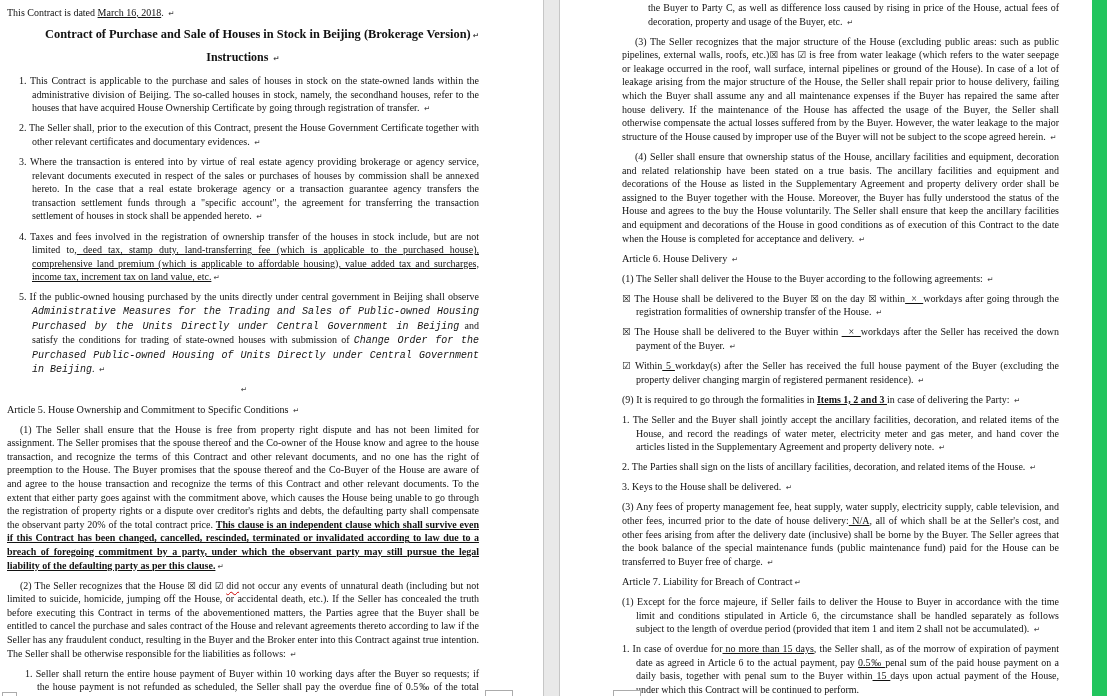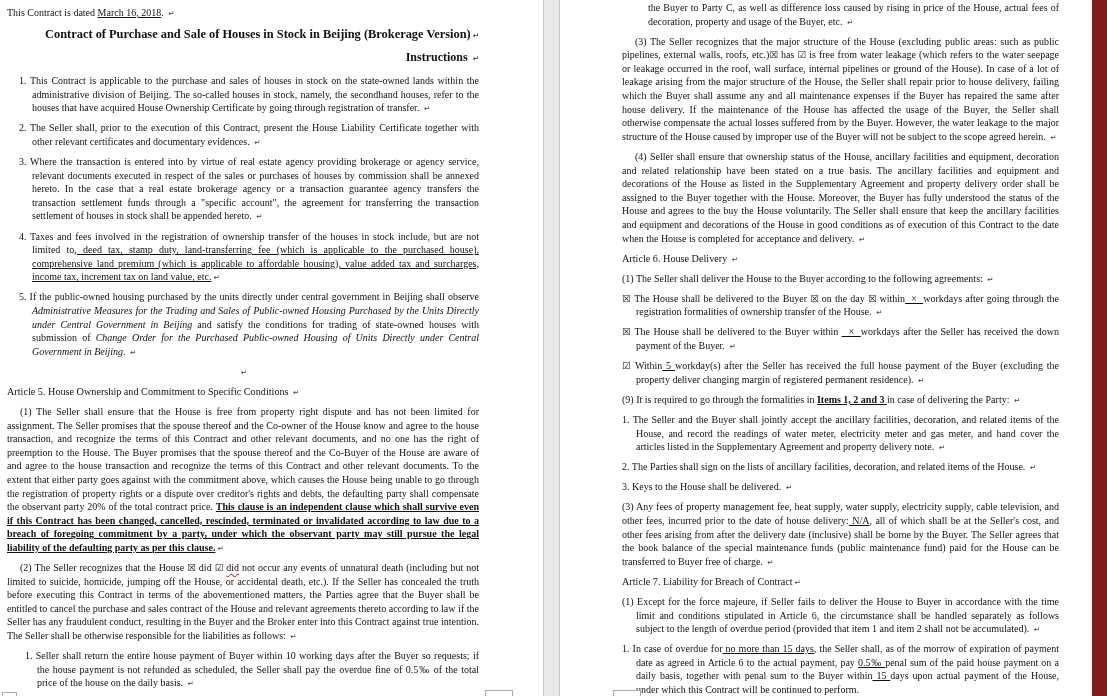--- a/index.html
+++ b/index.html
@@ -1,36 +1,36 @@
 <!DOCTYPE html>
 <html><head>
 <meta charset="utf-8">
 <style>
   html,body{margin:0;padding:0;background:#ffffff;}
   body{width:1107px;height:696px;overflow:hidden;
        font-family:"Liberation Serif","DejaVu Serif","DejaVu Sans",serif;color:#121212;}
-  .canvas{position:relative;width:1107px;height:696px;background:#7f1d1d;overflow:hidden;}
+  .canvas{position:relative;width:1107px;height:696px;background:#22c55e;overflow:hidden;}
   .page{position:absolute;top:0;height:696px;background:#fff;box-sizing:border-box;overflow:hidden;}
   .page-left{left:0;width:543px;padding:6px 64px 0 7px;}
   .page-right{left:560px;width:532px;padding:1px 33px 17px 62px;}
   .page-gap{position:absolute;left:543px;top:0;width:17px;height:696px;background:#e9e9e9;
             border-left:1px solid #c6c6c6;border-right:1px solid #c6c6c6;box-sizing:border-box;}
   .block{font-size:10px;line-height:13.6px;text-align:justify;margin:0 0 5.5px;}
   .title{font-size:12.4px;line-height:17px;font-weight:bold;text-align:right;margin:4px 0 5px;white-space:nowrap;}
-  .subtitle{font-size:12px;line-height:16px;font-weight:bold;text-align:right;margin:0 0 7px;}
+  .subtitle{font-size:12px;line-height:16px;font-weight:bold;text-align:center;margin:0 0 7px;}
   .heading{font-weight:normal;font-size:10.2px;}
   .p-indent{text-indent:13px;}
   .p-flush{text-indent:0;}
   .li-l{padding-left:25px;text-indent:-13px;}
   .li-n{padding-left:30px;text-indent:-12px;}
   .li-r{padding-left:14px;text-indent:-14px;}
   .cont{padding-left:26px;}
   .center-mark{text-align:center;}
   .u{text-decoration:underline;}
-  .i{font-style:italic;}
+  .i{font-style:italic;font-family:Liberation Mono, monospace;}
   .bu{font-weight:bold;text-decoration:underline;}
   .wavy{text-decoration-line:underline;text-decoration-style:wavy;text-decoration-color:#cc0000;
         text-decoration-thickness:1px;text-underline-offset:2px;}
   .cbx{font-family:"DejaVu Sans",sans-serif;font-size:9.5px;}
   .num{white-space:pre;}
   .pmark{font-family:"DejaVu Sans",sans-serif;font-size:7.5px;color:#444;margin-left:2px;}
   .stub{position:absolute;background:#fff;border:1px solid #ababab;box-sizing:border-box;}
   .stub-l1{left:2px;top:692px;width:15px;height:10px;}
   .stub-l2{left:485px;top:690px;width:28px;height:12px;}
   .stub-r1{left:613px;top:690px;width:28px;height:12px;}
@@ -38,21 +38,21 @@
 </head>
 <body>
 
 <div class="canvas">
   <div class="page page-left">
     <div>
         <div class="block  p-flush"><span class="">This Contract is dated </span><span class="u">March 16, 2018</span><span class="">. </span><span class="pmark">↵</span></div>
         <div class="block title "><span class="">Contract of Purchase and Sale of Houses in Stock in Beijing (Brokerage Version)</span><span class="pmark">↵</span></div>
         <div class="block subtitle "><span class="">Instructions </span><span class="pmark">↵</span></div>
         <div class="block  li-l"><span class="num">1. </span><span class="">This Contract is applicable to the purchase and sales of houses in stock on the state-owned lands within the administrative division of Beijing. The so-called houses in stock, namely, the secondhand houses, refer to the houses that have acquired House Ownership Certificate by going through registration of transfer. </span><span class="pmark">↵</span></div>
-        <div class="block  li-l"><span class="num">2. </span><span class="">The Seller shall, prior to the execution of this Contract, present the House Liability Certificate together with other relevant certificates and documentary evidences. </span><span class="pmark">↵</span></div>
+        <div class="block  li-l"><span class="num">2. </span><span class="">The Seller shall, prior to the execution of this Contract, present the House Government Certificate together with other relevant certificates and documentary evidences. </span><span class="pmark">↵</span></div>
         <div class="block  li-l"><span class="num">3. </span><span class="">Where the transaction is entered into by virtue of real estate agency providing brokerage or agency service, relevant documents executed in respect of the sales or purchases of houses by commission shall be annexed hereto. In the case that a real estate brokerage agency or a transaction guarantee agency transfers the transaction settlement funds through a "specific account", the agreement for transferring the transaction settlement of houses in stock shall be appended hereto. </span><span class="pmark">↵</span></div>
         <div class="block  li-l"><span class="num">4. </span><span class="">Taxes and fees involved in the registration of ownership transfer of the houses in stock include, but are not limited to,</span><span class="u"> deed tax, stamp duty, land-transferring fee (which is applicable to the purchased house), comprehensive land premium (which is applicable to affordable housing), value added tax and surcharges, income tax, increment tax on land value, etc.</span><span class="pmark">↵</span></div>
         <div class="block  li-l"><span class="num">5. </span><span class="">If the public-owned housing purchased by the units directly under central government in Beijing shall observe </span><span class="i">Administrative Measures for the Trading and Sales of Public-owned Housing Purchased by the Units Directly under Central Government in Beijing</span><span class=""> and satisfy the conditions for trading of state-owned houses with submission of </span><span class="i">Change Order for the Purchased Public-owned Housing of Units Directly under Central Government in Beijing</span><span class="">. </span><span class="pmark">↵</span></div>
         <div class="block  center-mark"><span class="pmark">↵</span></div>
         <div class="block heading "><span class="">Article 5. House Ownership and Commitment to Specific Conditions </span><span class="pmark">↵</span></div>
         <div class="block  p-indent"><span class="">(1) The Seller shall ensure that the House is free from property right dispute and has not been limited for assignment. The Seller promises that the spouse thereof and the Co-owner of the House know and agree to the house transaction, and recognize the terms of this Contract and other relevant documents, and no one has the right of preemption to the House. The Buyer promises that the spouse thereof and the Co-Buyer of the House are aware of and agree to the house transaction and recognize the terms of this Contract and other relevant documents. To the extent that either party goes against with the commitment above, which causes the House being unable to go through the registration of property rights or a dispute over creditor's rights and debts, the defaulting party shall compensate the observant party 20% of the total contract price. </span><span class="bu">This clause is an independent clause which shall survive even if this Contract has been changed, cancelled, rescinded, terminated or invalidated according to law due to a breach of foregoing commitment by a party, under which the observant party may still pursue the legal liability of the defaulting party as per this clause.</span><span class="pmark">↵</span></div>
         <div class="block  p-indent"><span class="">(2) The Seller recognizes that the House </span><span class="cbx">☒</span><span class=""> did </span><span class="cbx">☑</span><span class=""> </span><span class="wavy">did</span><span class="">&nbsp;not occur any events of unnatural death (including but not limited to suicide, homicide, jumping off the House, or accidental death, etc.). If the Seller has concealed the truth before executing this Contract in terms of the abovementioned matters, the Parties agree that the Buyer shall be entitled to cancel the purchase and sales contract of the House and relevant agreements thereto according to law if the Seller has any fraudulent conduct, resulting in the Buyer and the Broker enter into this Contract against true intention. The Seller shall be otherwise responsible for the liabilities as follows: </span><span class="pmark">↵</span></div>
         <div class="block  li-n"><span class="num">1. </span><span class="">Seller shall return the entire house payment of Buyer within 10 working days after the Buyer so requests; if the house payment is not refunded as scheduled, the Seller shall pay the overdue fine of 0.5‰ of the total price of the house on the daily basis. </span><span class="pmark">↵</span></div>
       </div>
   </div>

